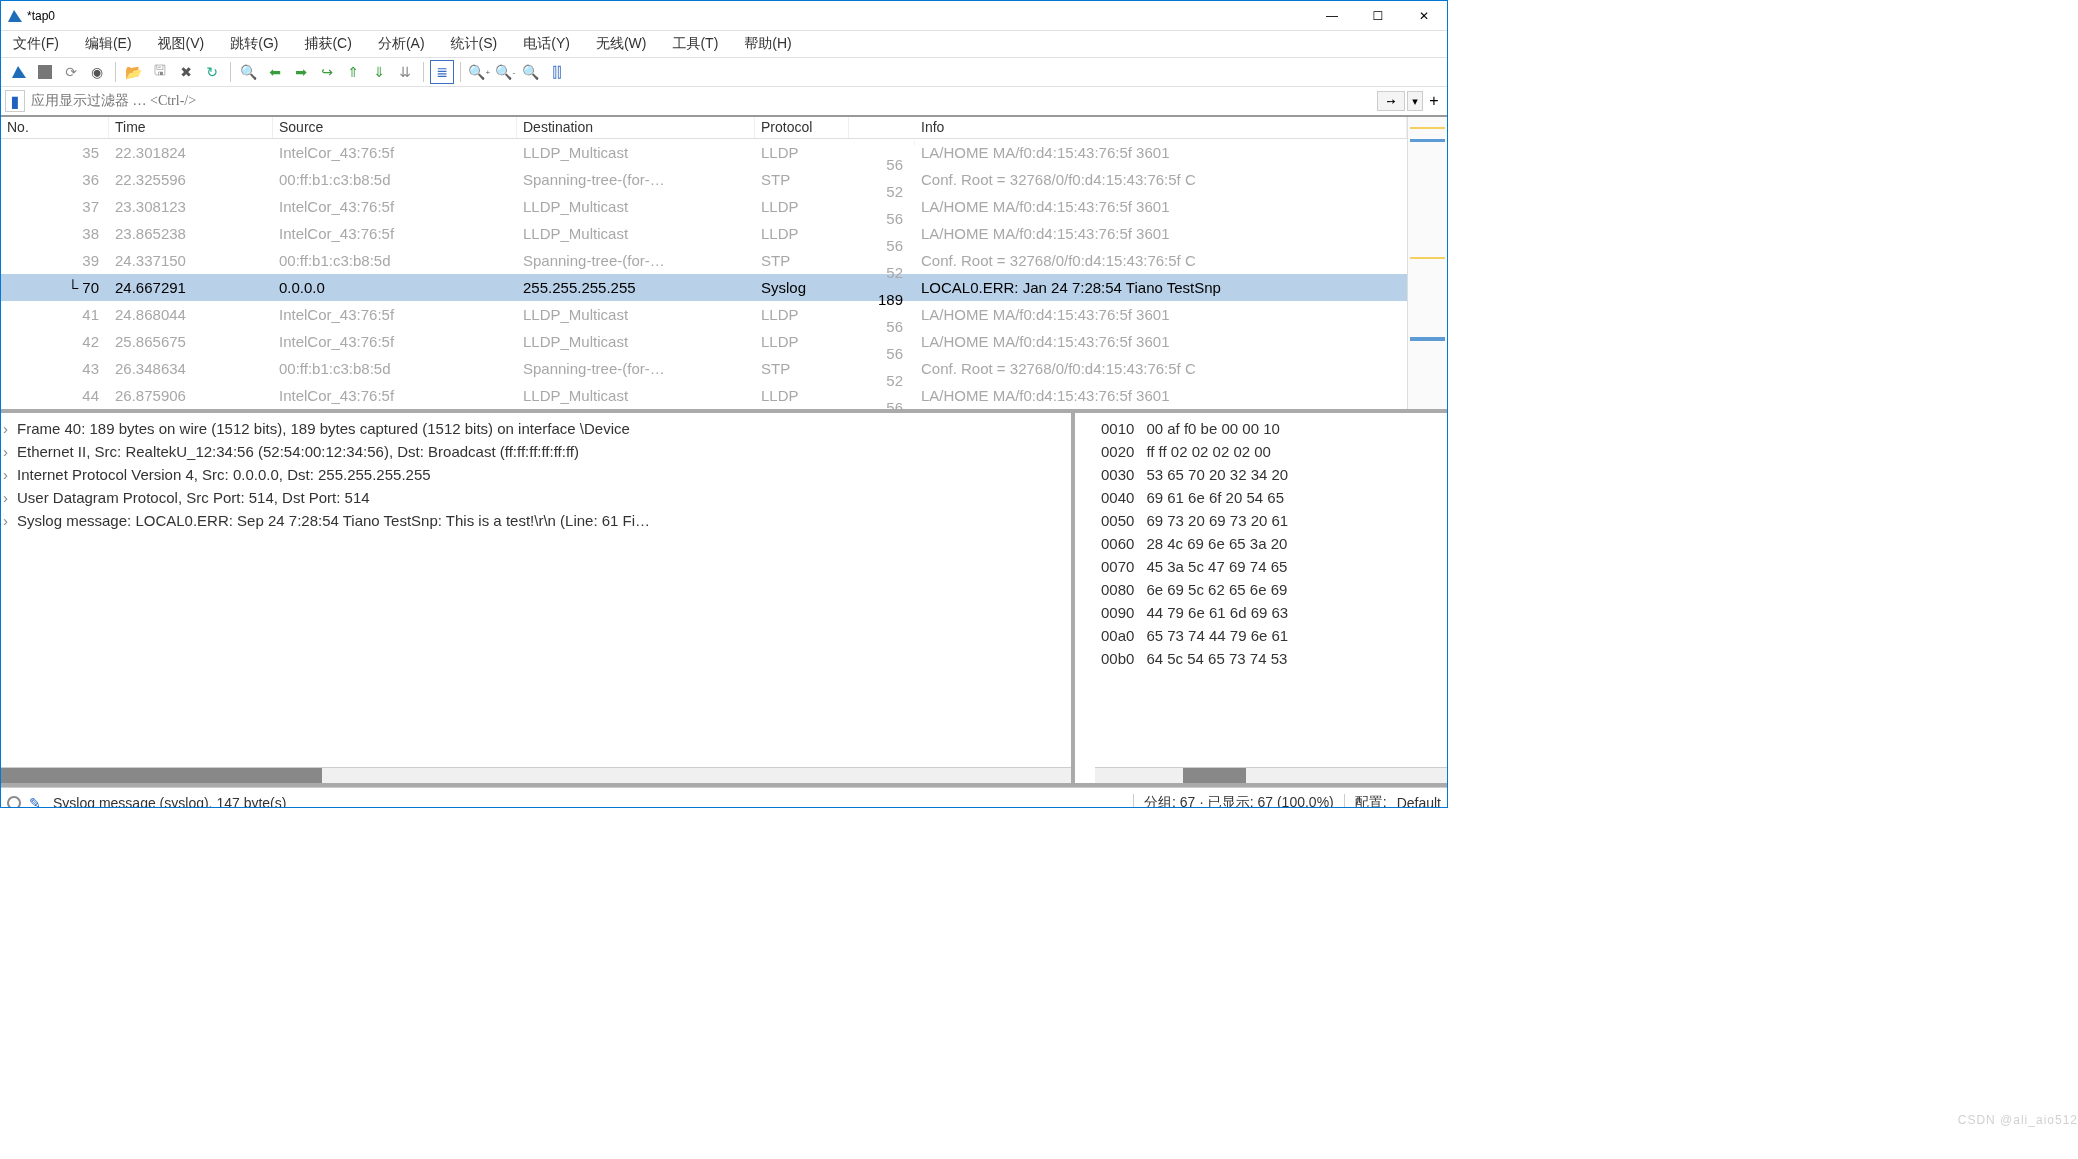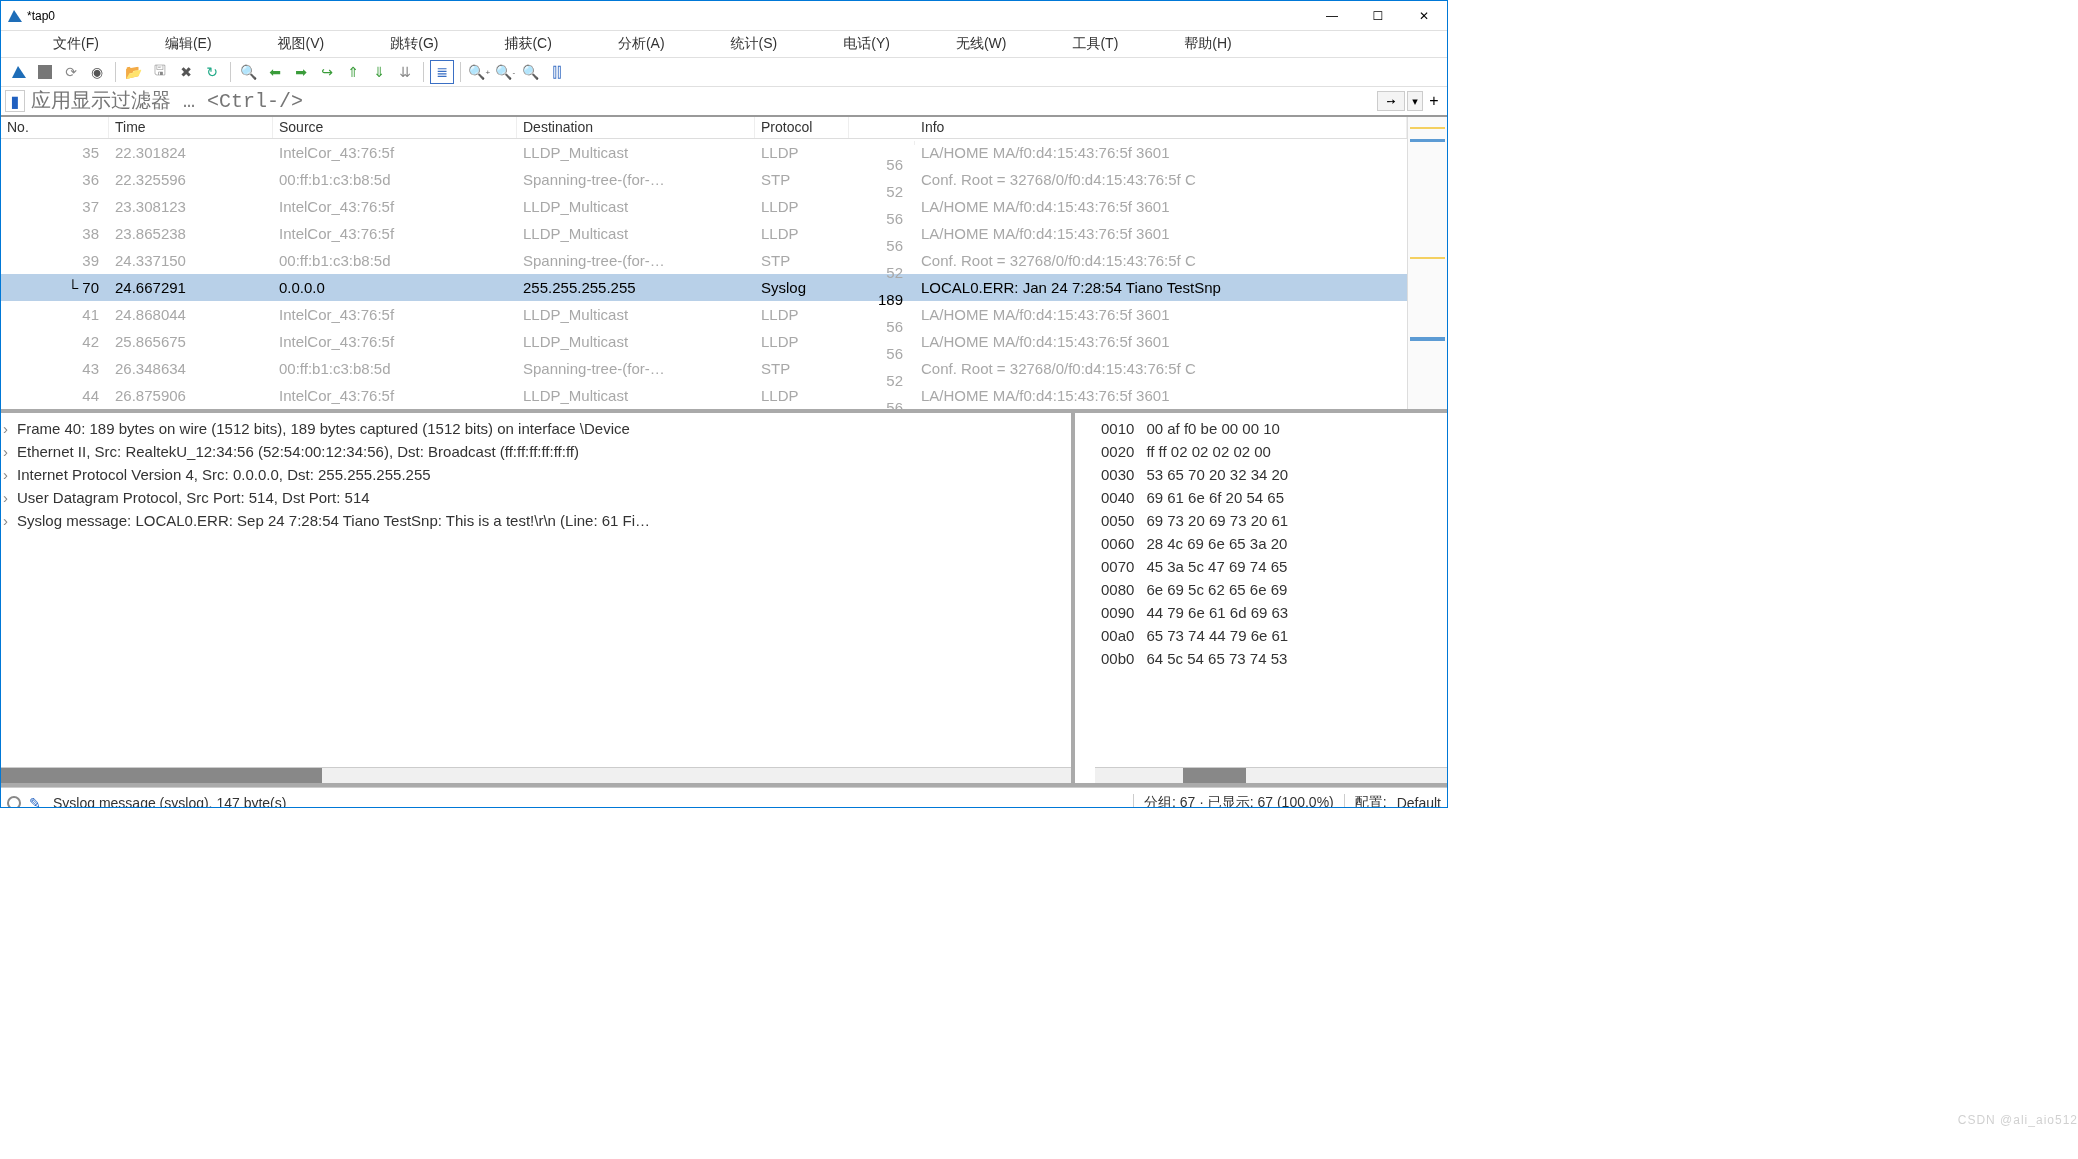--- a/index.html
+++ b/index.html
@@ -4,27 +4,27 @@
 <style>
 * { margin: 0; padding: 0; box-sizing: border-box; font-family: "Segoe UI", Arial, sans-serif; }
 body { background: #fff; overflow: hidden; width: 1448px; height: 808px; border: 1px solid #0078d7; }
 .titlebar { height: 30px; background: #fff; display: flex; align-items: center; padding-left: 6px; border-bottom: 1px solid #e0e0e0; }
 .titlebar .fin { width: 16px; height: 16px; display: inline-block; margin-right: 4px; }
 .titlebar .fin svg { width: 16px; height: 16px; }
 .titlebar .title { font-size: 12px; color: #000; }
 .winbtns { margin-left: auto; display: flex; }
 .winbtn { width: 46px; height: 30px; display: flex; align-items: center; justify-content: center; font-size: 12px; color: #000; }
 .menubar { height: 26px; display: flex; align-items: center; padding-left: 8px; gap: 18px; font-size: 14px; color: #333; }
-.menubar span { padding: 2px 4px; margin-left: 40px; }
+.menubar span { padding: 2px 4px; }
 .toolbar { height: 30px; display: flex; align-items: center; padding-left: 6px; gap: 2px; border-top: 1px solid #e0e0e0; border-bottom: 1px solid #e0e0e0; }
 .tbtn { width: 24px; height: 24px; display: flex; align-items: center; justify-content: center; font-size: 14px; color: #555; }
 .tsep { width: 1px; height: 20px; background: #ccc; margin: 0 4px; }
 .filterbar { height: 30px; display: flex; align-items: center; border-bottom: 2px solid #999; padding: 2px 4px; }
 .bookmark { width: 20px; height: 22px; display: flex; align-items: center; justify-content: center; color: #2060c0; border: 1px solid #ccc; margin-right: 2px; }
-.filterinput { flex: 1; height: 22px; border: none; outline: none; font-size: 20px; padding-left: 4px; font-family: Liberation Mono, monospace; color: #888; }
+.filterinput { flex: 1; height: 22px; border: none; outline: none; font-size: 14px; padding-left: 4px; font-family: Liberation Serif, serif; color: #888; }
 .filterend { display: flex; align-items: center; gap: 2px; }
 .filterbtn { width: 28px; height: 20px; border: 1px solid #ccc; display: flex; align-items: center; justify-content: center; background: #f4f4f4; font-size: 11px; }
 
 .packet-list { height: 296px; border-bottom: 4px solid #aaa; position: relative; overflow: hidden; display:flex; }
 .plist-main { flex:1; overflow:hidden; }
 .list-header { height: 22px; display: flex; border-bottom: 1px solid #ddd; font-size: 14px; color: #333; }
 .list-header .col { padding: 2px 6px; border-right: 1px solid #eee; white-space: nowrap; overflow: hidden; }
 .list-rows { font-family: "Consolas", monospace; font-size: 15px; }
 .row { height: 27px; display: flex; align-items: center; color: #a8a8a8; white-space: nowrap; }
 .row.sel { background: #b8d0e8; color: #000; }

